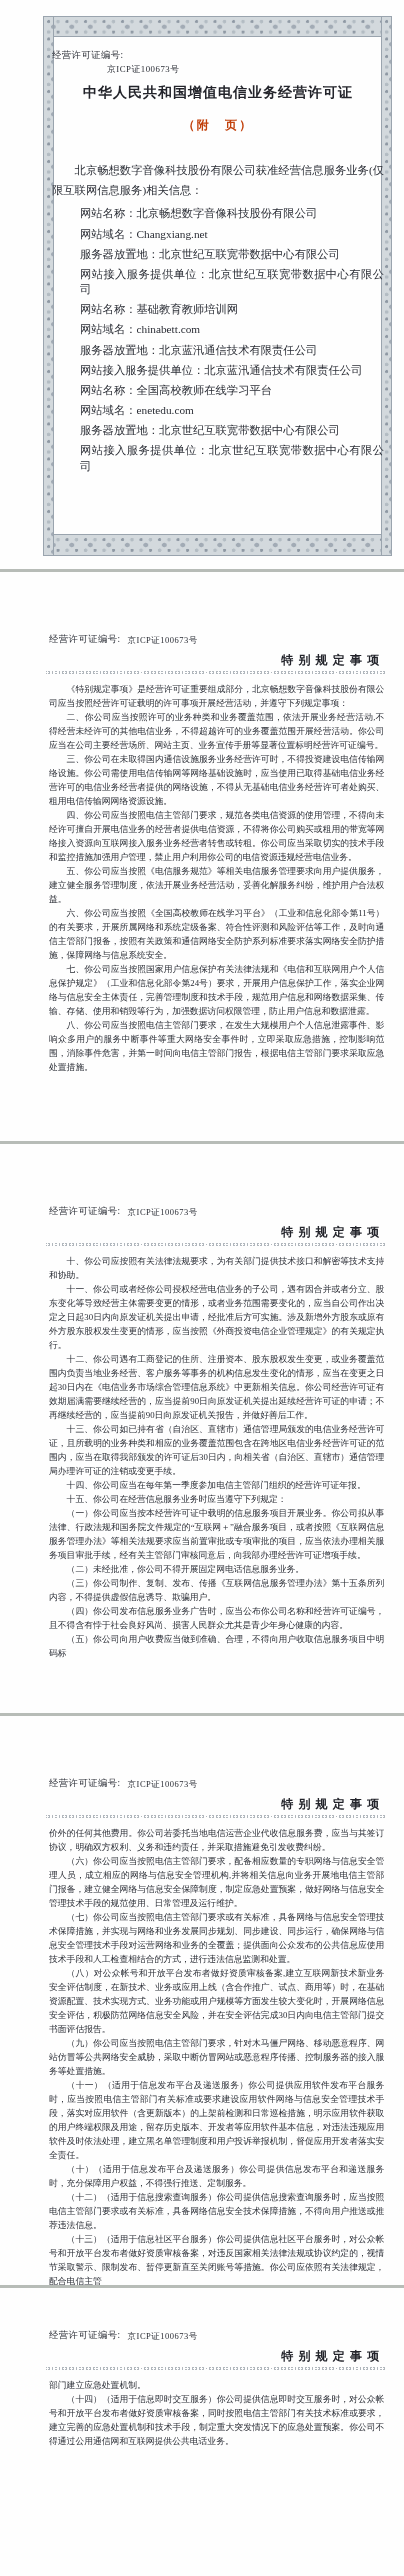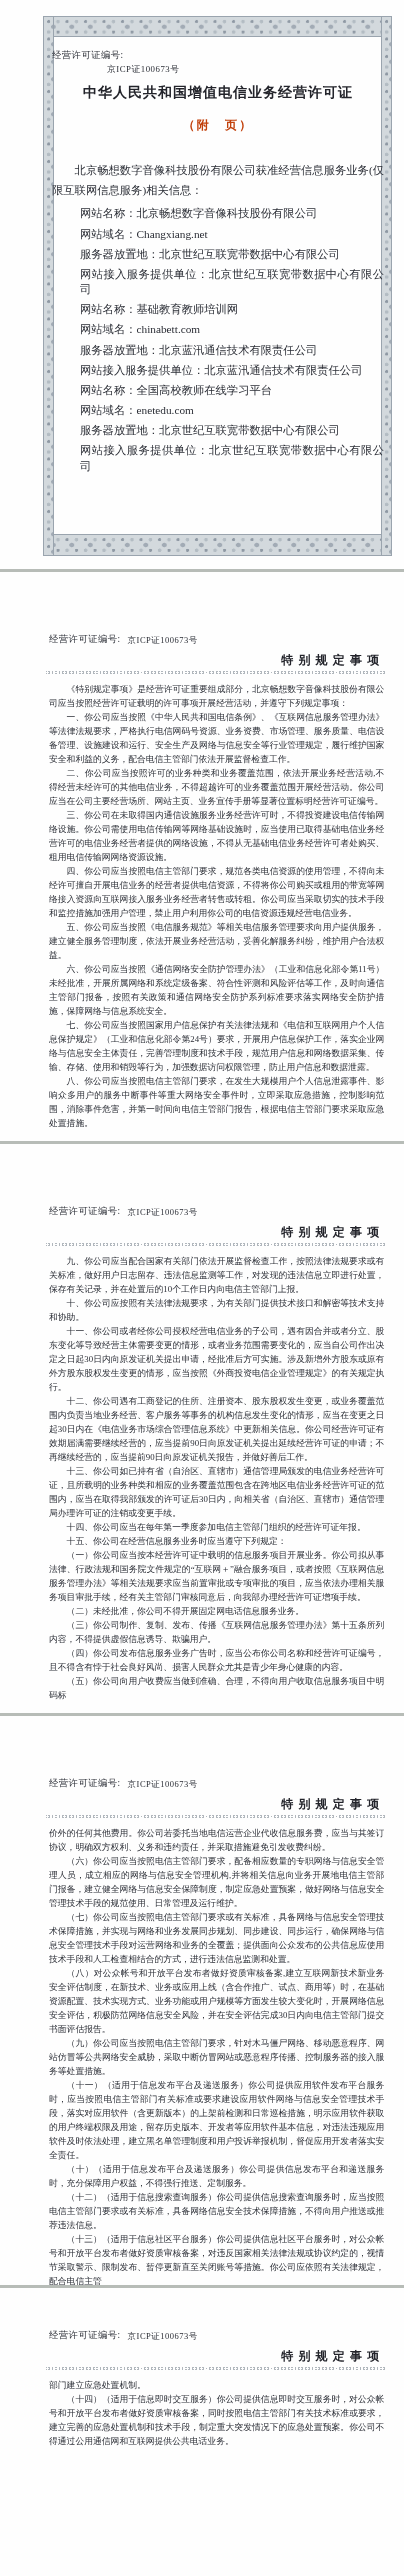--- a/index.html
+++ b/index.html
@@ -87,40 +87,38 @@
 <div id="reg-pages">
     <div class="page reg-page">
     <div class="reg-header">
       <span>经营许可证编号:</span>
       <span class="num">京ICP证100673号</span>
     </div>
     <div class="reg-title">特别规定事项</div>
     <div class="zig"></div>
     <div class="reg-body">
         <p class="para">《特别规定事项》是经营许可证重要组成部分，北京畅想数字音像科技股份有限公司应当按照经营许可证载明的许可事项开展经营活动，并遵守下列规定事项：</p>
-        <p class="para">一、你公司应当按照《中华人民共和国电信条例》、《互联网信息服务管理办法》等法律法规要求，严格执行电信网码号资源、业务资费、市场管理、服务质量、电信设备管理、设施建设和运行、安全生产及网络与信息安全等行业管理规定，履行维护国家安全和利益的义务，配合电信主管部门依法开展监督检查工作。</p>
         <p class="para">二、你公司应当按照许可的业务种类和业务覆盖范围，依法开展业务经营活动,不得经营未经许可的其他电信业务，不得超越许可的业务覆盖范围开展经营活动。你公司应当在公司主要经营场所、网站主页、业务宣传手册等显著位置标明经营许可证编号。</p>
         <p class="para">三、你公司在未取得国内通信设施服务业务经营许可时，不得投资建设电信传输网络设施。你公司需使用电信传输网等网络基础设施时，应当使用已取得基础电信业务经营许可的电信业务经营者提供的网络设施，不得从无基础电信业务经营许可者处购买、租用电信传输网网络资源设施。</p>
         <p class="para">四、你公司应当按照电信主管部门要求，规范各类电信资源的使用管理，不得向未经许可擅自开展电信业务的经营者提供电信资源，不得将你公司购买或租用的带宽等网络接入资源向互联网接入服务业务经营者转售或转租。你公司应当采取切实的技术手段和监控措施加强用户管理，禁止用户利用你公司的电信资源违规经营电信业务。</p>
         <p class="para">五、你公司应当按照《电信服务规范》等相关电信服务管理要求向用户提供服务，建立健全服务管理制度，依法开展业务经营活动，妥善化解服务纠纷，维护用户合法权益。</p>
-        <p class="para">六、你公司应当按照《通信网络安全防护管理办法》（工业和信息化部令第11号）未经批准，开展所属网络和系统定级备案、符合性评测和风险评估等工作，及时向通信主管部门报备，按照有关政策和通信网络安全防护系列标准要求落实网络安全防护措施，保障网络与信息系统安全。</p>
+        <p class="para">六、你公司应当按照《全国高校教师在线学习平台》（工业和信息化部令第11号）的有关要求，开展所属网络和系统定级备案、符合性评测和风险评估等工作，及时向通信主管部门报备，按照有关政策和通信网络安全防护系列标准要求落实网络安全防护措施，保障网络与信息系统安全。</p>
         <p class="para">七、你公司应当按照国家用户信息保护有关法律法规和《电信和互联网用户个人信息保护规定》（工业和信息化部令第24号）要求，开展用户信息保护工作，落实企业网络与信息安全主体责任，完善管理制度和技术手段，规范用户信息和网络数据采集、传输、存储、使用和销毁等行为，加强数据访问权限管理，防止用户信息和数据泄露。</p>
         <p class="para">八、你公司应当按照电信主管部门要求，在发生大规模用户个人信息泄露事件、影响众多用户的服务中断事件等重大网络安全事件时，立即采取应急措施，控制影响范围，消除事件危害，并第一时间向电信主管部门报告，根据电信主管部门要求采取应急处置措施。</p>
       </div>
     <div class="pagenum">1/4</div>
   </div>
     <div class="page reg-page">
     <div class="reg-header">
       <span>经营许可证编号:</span>
       <span class="num">京ICP证100673号</span>
     </div>
     <div class="reg-title">特别规定事项</div>
     <div class="zig"></div>
     <div class="reg-body">
-        <p class="para">九、你公司应当配合国家有关部门依法开展监督检查工作，按照法律法规要求或有关标准，做好用户日志留存、违法信息监测等工作，对发现的违法信息立即进行处置，保存有关记录，并在处置后的10个工作日内向电信主管部门上报。</p>
         <p class="para">十、你公司应按照有关法律法规要求，为有关部门提供技术接口和解密等技术支持和协助。</p>
         <p class="para">十一、你公司或者经你公司授权经营电信业务的子公司，遇有因合并或者分立、股东变化等导致经营主体需要变更的情形，或者业务范围需要变化的，应当自公司作出决定之日起30日内向原发证机关提出申请，经批准后方可实施。涉及新增外方股东或原有外方股东股权发生变更的情形，应当按照《外商投资电信企业管理规定》的有关规定执行。</p>
         <p class="para">十二、你公司遇有工商登记的住所、注册资本、股东股权发生变更，或业务覆盖范围内负责当地业务经营、客户服务等事务的机构信息发生变化的情形，应当在变更之日起30日内在《电信业务市场综合管理信息系统》中更新相关信息。你公司经营许可证有效期届满需要继续经营的，应当提前90日向原发证机关提出延续经营许可证的申请；不再继续经营的，应当提前90日向原发证机关报告，并做好善后工作。</p>
         <p class="para">十三、你公司如已持有省（自治区、直辖市）通信管理局颁发的电信业务经营许可证，且所载明的业务种类和相应的业务覆盖范围包含在跨地区电信业务经营许可证的范围内，应当在取得我部颁发的许可证后30日内，向相关省（自治区、直辖市）通信管理局办理许可证的注销或变更手续。</p>
         <p class="para">十四、你公司应当在每年第一季度参加电信主管部门组织的经营许可证年报。</p>
         <p class="para">十五、你公司在经营信息服务业务时应当遵守下列规定：</p>
         <p class="para">（一）你公司应当按本经营许可证中载明的信息服务项目开展业务。你公司拟从事法律、行政法规和国务院文件规定的“互联网＋”融合服务项目，或者按照《互联网信息服务管理办法》等相关法规要求应当前置审批或专项审批的项目，应当依法办理相关服务项目审批手续，经有关主管部门审核同意后，向我部办理经营许可证增项手续。</p>
         <p class="para">（二）未经批准，你公司不得开展固定网电话信息服务业务。</p>
         <p class="para">（三）你公司制作、复制、发布、传播《互联网信息服务管理办法》第十五条所列内容，不得提供虚假信息诱导、欺骗用户。</p>
         <p class="para">（四）你公司发布信息服务业务广告时，应当公布你公司名称和经营许可证编号，且不得含有悖于社会良好风尚、损害人民群众尤其是青少年身心健康的内容。</p>

